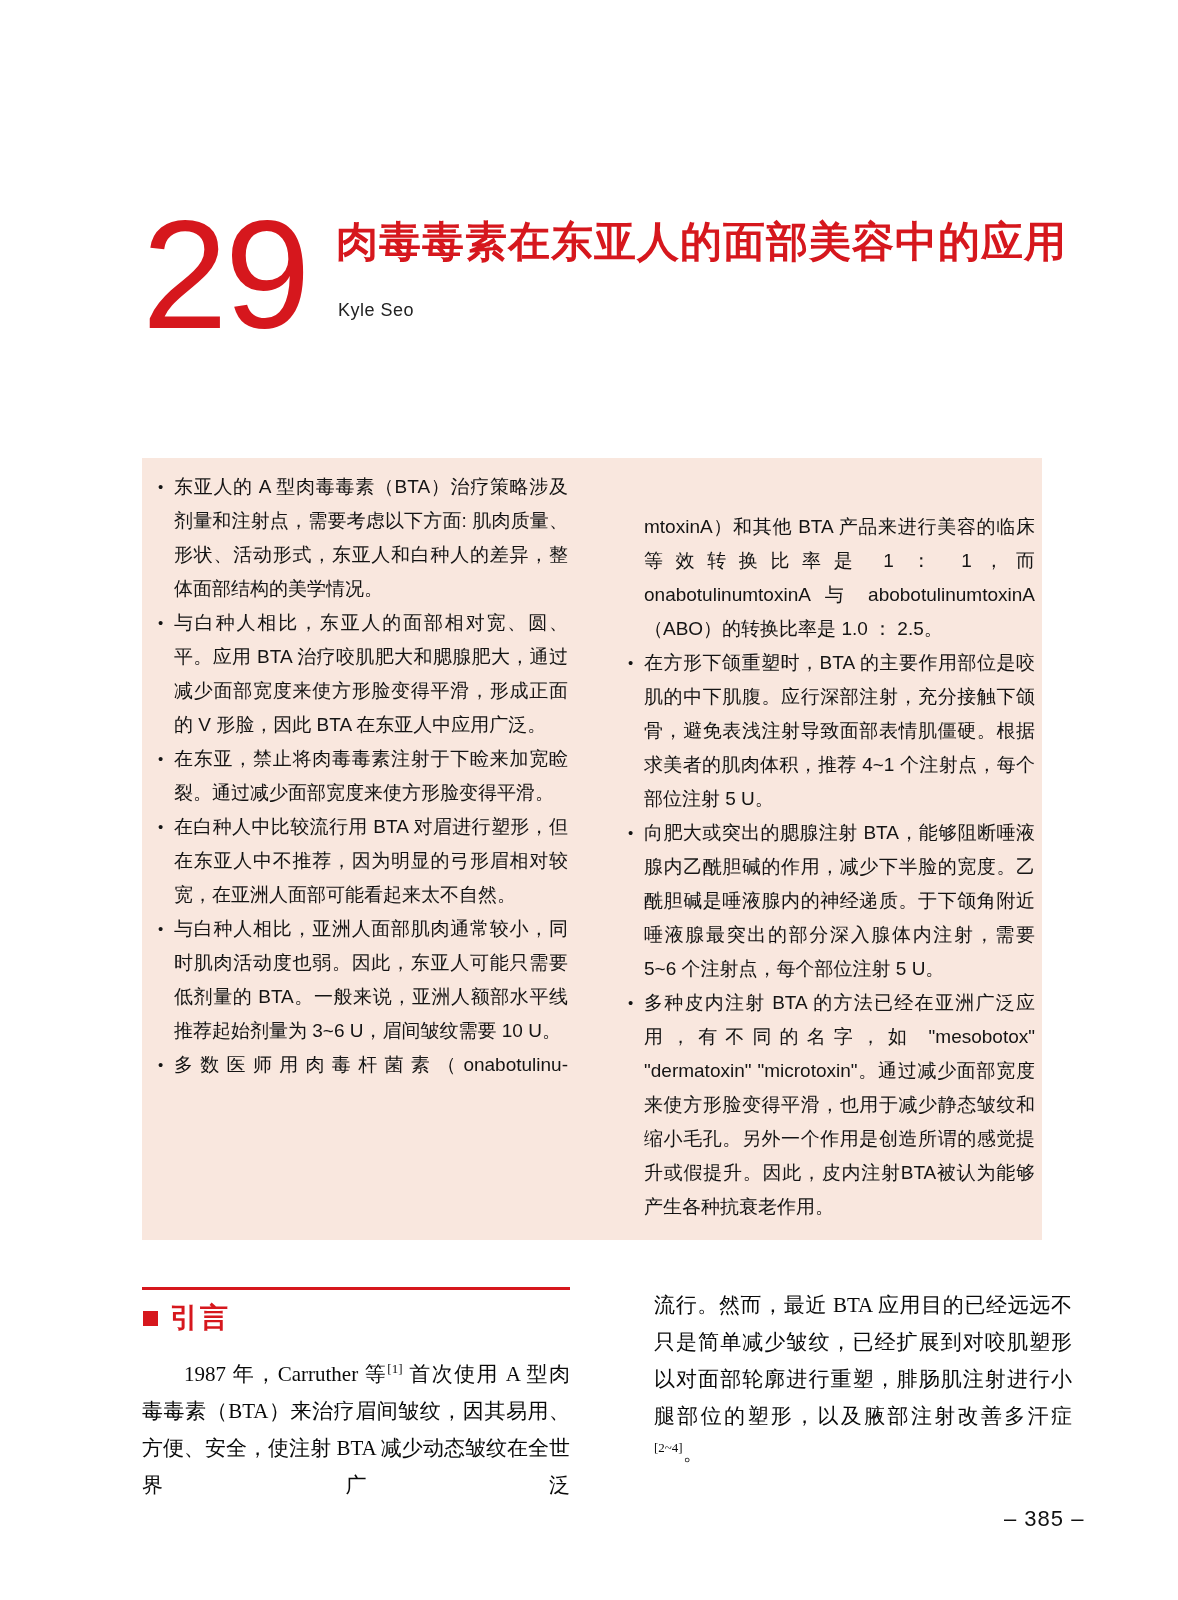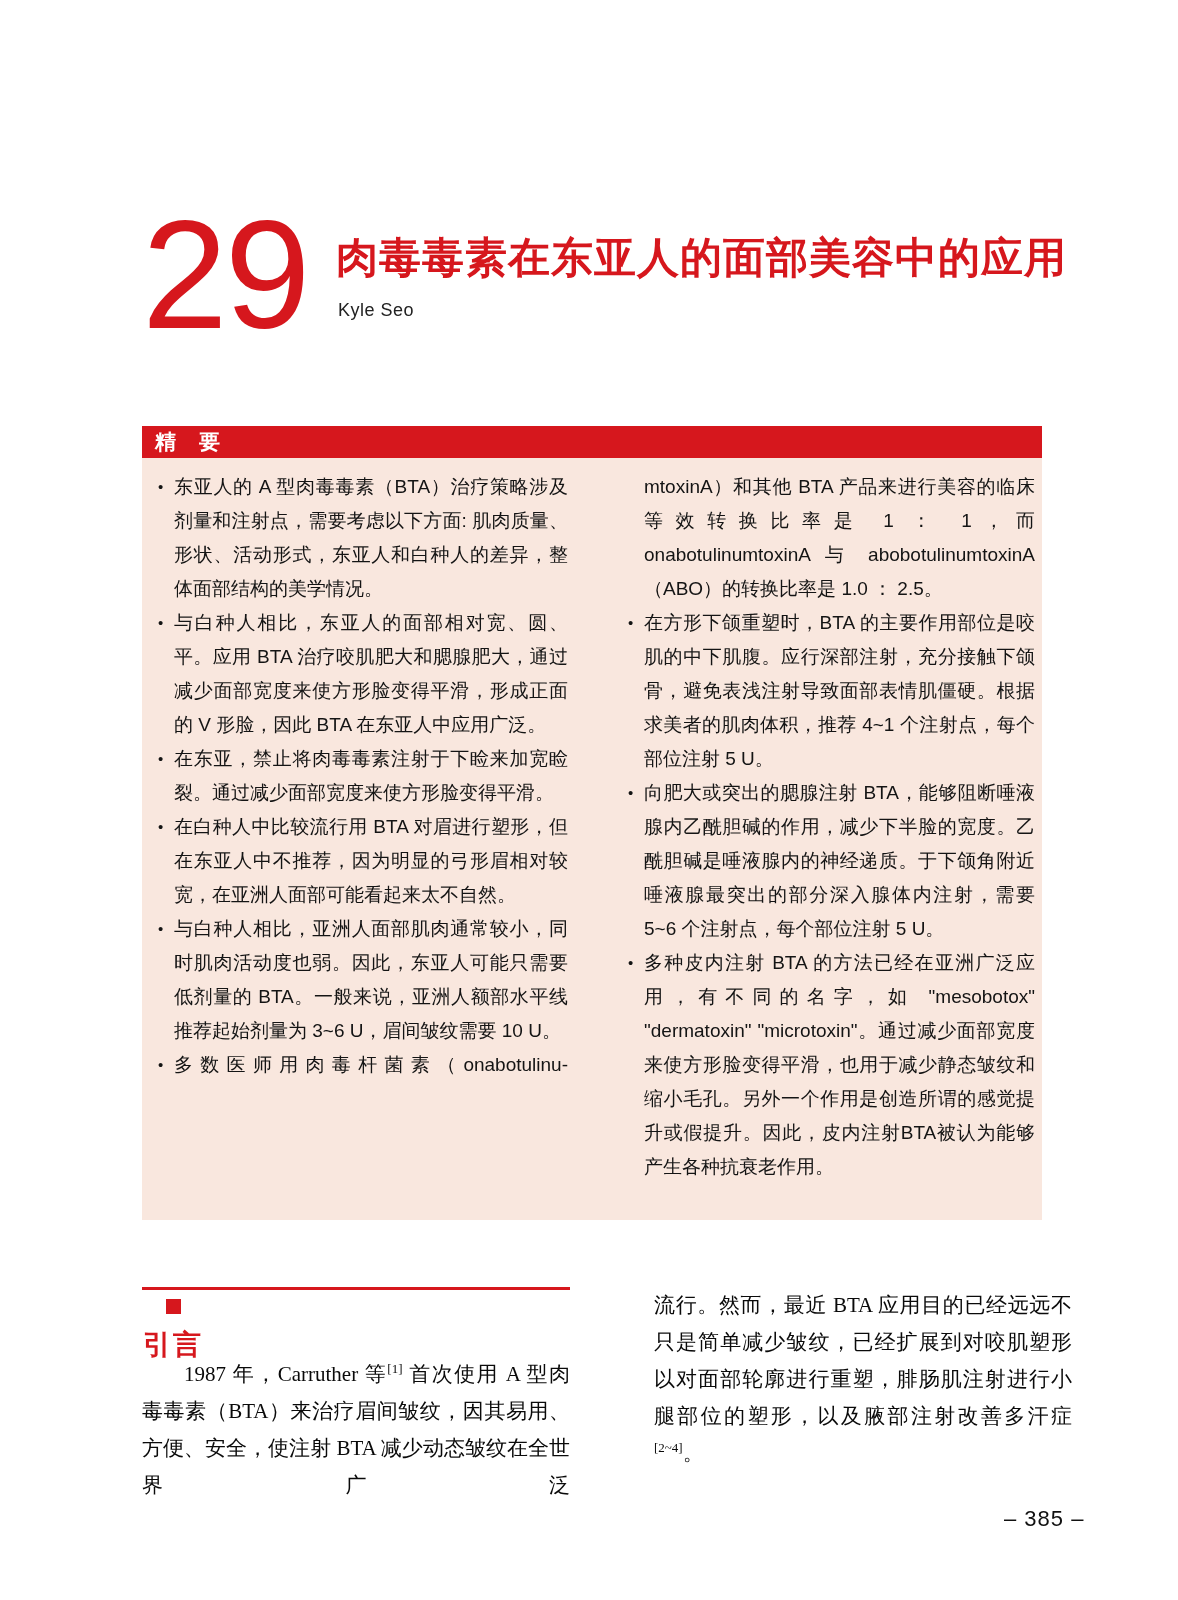--- a/index.html
+++ b/index.html
@@ -12,21 +12,21 @@
     color:#111;
   }
 
   
   .chapter-num {
     position:absolute; left:142px; top:198px;
     font-size:154px; line-height:1; font-weight:normal;
     letter-spacing:-3px; color:var(--red);
   }
   .chapter-title {
-    position:absolute; left:336px; top:230px;
+    position:absolute; left:336px; top:214px;
     font-family:"Liberation Serif","DejaVu Serif",serif;
     font-size:42px; font-weight:bold; color:var(--red);
     letter-spacing:1px; white-space:nowrap;
   }
   .chapter-author {
     position:absolute; left:338px; top:300px;
     font-size:18px; color:#222; letter-spacing:0.5px;
   }
 
   
@@ -37,37 +37,37 @@
     padding-left:13px; letter-spacing:1px;
   }
   .summary-box {
     position:absolute; left:142px; top:458px; width:900px; min-height:762px;
     background:var(--pink);
     display:flex; gap:60px;
     padding:12px 7px 16px 16px;
   }
   .sum-col { font-size:19px; line-height:34px; text-align:justify; color:#141414; }
   .sum-col-left  { width:410px; flex:none; }
-  .sum-col-right { width:407px; flex:none; }
+  .sum-col-right { width:407px; flex:none;margin-top:40px; }
   .sum-item { position:relative; padding-left:16px; }
   .sum-item .dot {
     position:absolute; left:0; top:0;
     font-size:15px; line-height:34px; color:#141414;
   }
   .sum-item.stretch { text-align-last:justify; }
   .sum-cont { padding-left:16px; }
 
   
   .intro-rule {
     position:absolute; left:142px; top:1287px; width:428px; height:3px;
     background:var(--red);
   }
   .intro-head {
     position:absolute; left:143px; top:1299px;
-    display:flex; align-items:center; gap:12px;flex-direction:column;
+    display:flex; align-items:center; gap:12px;
   }
   .intro-square { width:15px; height:15px; background:var(--red); }
   .intro-title {
     font-size:28px; font-weight:bold; color:var(--red); letter-spacing:2px;
   }
 
   
   .body-col {
     position:absolute;
     font-family:"Liberation Serif","DejaVu Serif",serif;
@@ -85,23 +85,20 @@
 </style>
 </head>
 <body>
 
 <div class="page">
 
   <div class="chapter-num">29</div>
   <h1 class="chapter-title">肉毒毒素在东亚人的面部美容中的应用</h1>
   <div class="chapter-author">Kyle Seo</div>
 
-  <div class="summary-banner">
-    <span>精　要</span>
-  </div>
 
   <div class="summary-box">
     <div class="sum-col sum-col-left">
       <div class="sum-item">
         <span class="dot">•</span>
         <span>东亚人的 A 型肉毒毒素（BTA）治疗策略涉及剂量和注射点，需要考虑以下方面: 肌肉质量、形状、活动形式，东亚人和白种人的差异，整体面部结构的美学情况。</span>
       </div>
       <div class="sum-item">
         <span class="dot">•</span>
         <span>与白种人相比，东亚人的面部相对宽、圆、平。应用 BTA 治疗咬肌肥大和腮腺肥大，通过减少面部宽度来使方形脸变得平滑，形成正面的 V 形脸，因此 BTA 在东亚人中应用广泛。</span>

